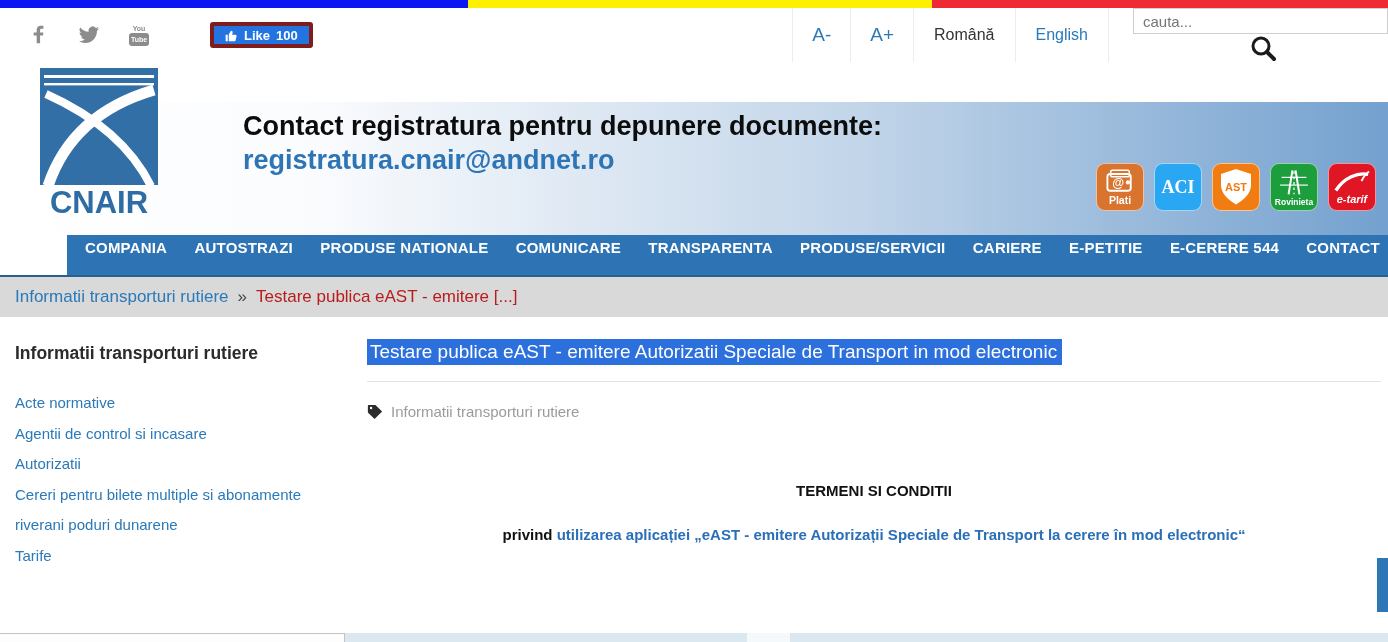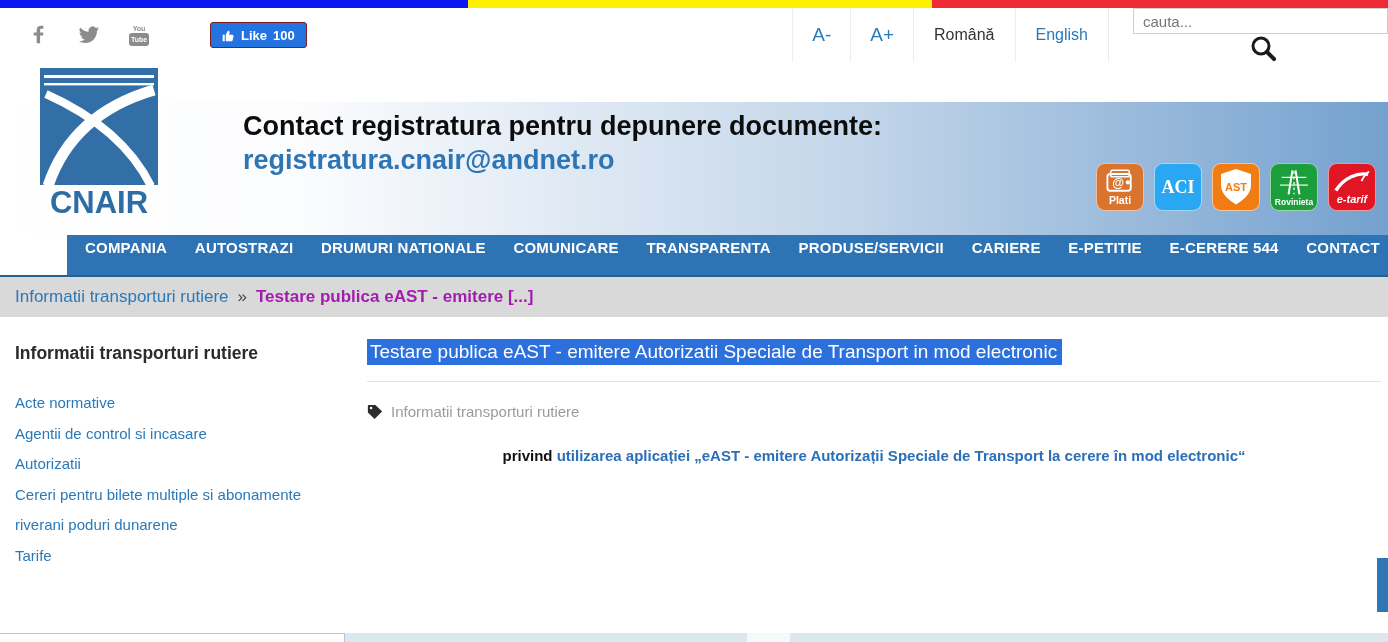--- a/index.html
+++ b/index.html
@@ -12,21 +12,21 @@
   .flag .y { width:464px; background:#fdf000; }
   .flag .r { flex:1; background:#ee2b35; }
 
   
   .topbar { position:absolute; top:8px; left:0; width:100%; height:54px; background:#fff; display:flex; align-items:stretch; }
   .tb-left { display:flex; align-items:center; margin-left:28px; gap:28px; }
   .soc { width:22px; height:22px; display:flex; align-items:center; justify-content:center; color:#8c8c8c; cursor:pointer; }
   .yt-wrap { display:flex; flex-direction:column; align-items:center; line-height:1; }
   .yt-you { font-size:7px; color:#8c8c8c; font-weight:bold; }
   .yt-box { margin-top:1px; width:20px; height:13px; background:#8c8c8c; border-radius:3px; color:#fff; font-size:7px; font-weight:bold; display:flex; align-items:center; justify-content:center; }
-  .like-btn { margin-left:32px; height:26px; background:#2374e1; border:1px solid #7f1d1d; border-radius:3px; color:#fff; font-size:13px; font-weight:bold; display:flex; align-items:center; gap:6px; padding:0 11px; cursor:pointer; }
+  .like-btn { margin-left:32px; height:26px; background:#2374e1; border:4px solid #7f1d1d; border-radius:3px; color:#fff; font-size:13px; font-weight:bold; display:flex; align-items:center; gap:6px; padding:0 11px; cursor:pointer; }
   .tb-right { margin-left:auto; display:flex; align-items:stretch; }
   .cell { display:flex; align-items:center; padding:0 20px; border-left:1px solid #ededed; font-size:16px; }
   .email-cell { gap:6px; }
   .email-label { color:#2a7ab9; }
   .email-value { color:#979797; }
   .fontsize-cell { color:#2a7ab9; font-size:19px; padding:0 19px; cursor:pointer; }
   .lang-ro { color:#333; }
   .lang-en { color:#2a7ab9; cursor:pointer; }
   .search-cell { padding:0 0 0 24px; border-left:1px solid #ededed; display:flex; align-items:center;flex-direction:column; }
   .search-input { width:255px; height:29px; border:1px solid #cfcfcf; padding:0 9px; font-size:15px; color:#333; outline:none; font-family:"Liberation Sans",sans-serif; }
@@ -58,21 +58,21 @@
   
   .nav { position:absolute; top:235px; left:0; width:100%; height:42px; background:#2e74b5; border-bottom:2px solid #27618f; }
   .nav-notch { position:absolute; left:0; top:0; width:67px; height:40px; background:#fff; }
   .nav-items { position:absolute; left:85px; right:8px; top:0; height:24px; display:flex; justify-content:space-between; align-items:center; }
   .nav-item { color:#fff; font-size:15px; font-weight:bold; letter-spacing:.2px; cursor:pointer; white-space:nowrap; }
 
   
   .breadcrumb { position:absolute; top:277px; left:0; width:100%; height:40px; background:#d9d9d9; display:flex; align-items:center; padding-left:15px; gap:9px; font-size:17px; }
   .bc-link { color:#2a79b8; cursor:pointer; }
   .bc-sep { color:#444; }
-  .bc-current { color:#a21caf;font-weight:bold; }
+  .bc-current { color:#b91c1c; }
 
   
   .sidebar { position:absolute; left:15px; top:343px; width:332px; }
   .sb-title { font-size:17.5px; font-weight:bold; color:#2b2b2b; margin-bottom:24px; }
   .sb-link { display:block; color:#2a79b8; font-size:15px; line-height:30.5px; cursor:pointer; }
 
   
   .main { position:absolute; left:367px; top:317px; width:1014px; }
   .title-line { margin-top:24px; }
   .title-sel { background:#2c70dd; color:#ffffff; font-size:19px; padding:2px 5px 3px 3px; }
@@ -195,21 +195,21 @@
       <path d="M113 120 Q 84 62 8 28" fill="none" stroke="#fff" stroke-width="8"></path>
       <text x="61" y="147" text-anchor="middle" fill="#2e6da4" font-size="31" font-weight="bold" font-family="Liberation Sans, sans-serif">CNAIR</text>
     </svg>
   </div>
 
   <div class="nav">
     <div class="nav-notch"></div>
     <div class="nav-items">
       <span class="nav-item">COMPANIA</span>
       <span class="nav-item">AUTOSTRAZI</span>
-      <span class="nav-item">DRUMURI NATIONALE</span>
+      <span class="nav-item">PRODUSE NATIONALE</span>
       <span class="nav-item">COMUNICARE</span>
       <span class="nav-item">TRANSPARENTA</span>
       <span class="nav-item">PRODUSE/SERVICII</span>
       <span class="nav-item">CARIERE</span>
       <span class="nav-item">E-PETITIE</span>
       <span class="nav-item">E-CERERE 544</span>
       <span class="nav-item">CONTACT</span>
     </div>
   </div>
 
@@ -233,20 +233,21 @@
       <span class="title-sel">Testare publica eAST - emitere Autorizatii Speciale de Transport in mod electronic</span>
     </div>
     <hr>
     <div class="tag-row">
       <svg width="16" height="16" viewBox="0 0 18 18">
         <path fill="#2b2b2b" d="M1 9.5V2a1 1 0 0 1 1-1h7.5L17 8.5 8.5 17z"></path>
         <circle cx="4.6" cy="4.6" r="1.4" fill="#fff"></circle>
       </svg>
       <span>Informatii transporturi rutiere</span>
     </div>
+    <div class="terms-heading">TERMENI SI CONDITII</div>
     <div class="terms-line">
       <span>privind</span>
       <span class="terms-link">utilizarea aplicației „eAST - emitere Autorizații Speciale de Transport la cerere în mod electronic“</span>
     </div>
   </div>
 
   <div class="scroll-thumb"></div>
 
   <div class="bottom-strip">
     <div class="bs1"></div>

